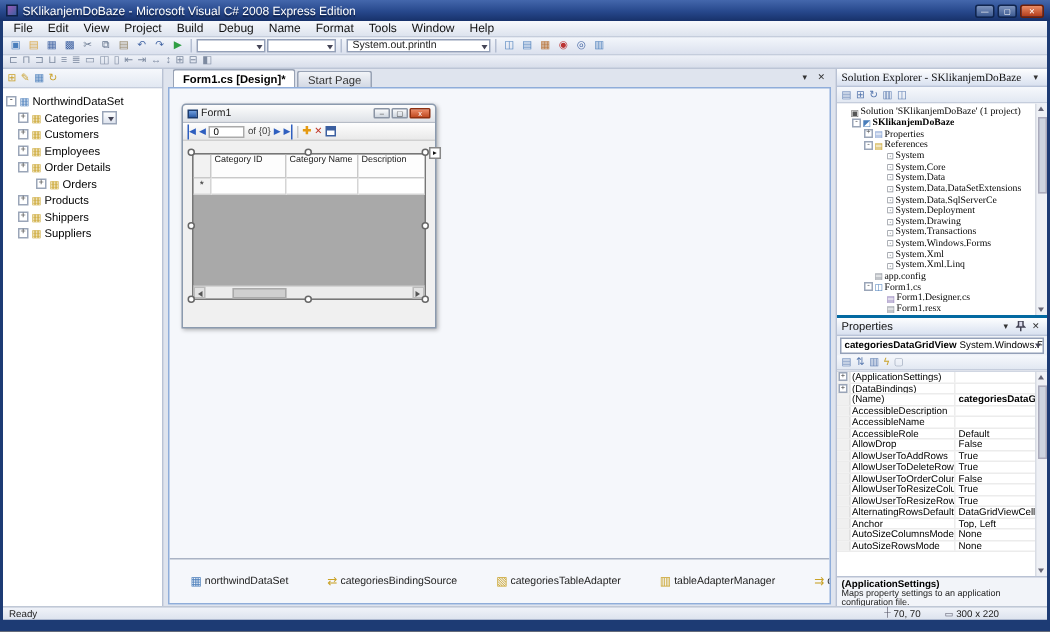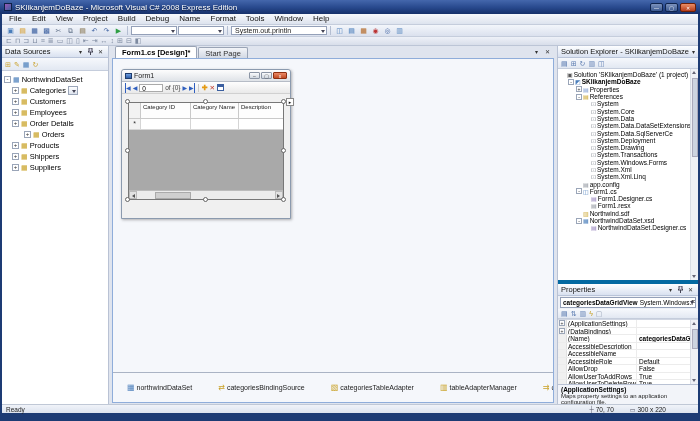--- a/index.html
+++ b/index.html
@@ -135,21 +135,21 @@
     border-radius:50%; z-index:5; }
   .h-tl{left:3px;top:5px} .h-tm{left:81px;top:5px} .h-tr{left:159px;top:5px}
   .h-ml{left:3px;top:54px} .h-mr{left:159px;top:54px}
   .h-bl{left:3px;top:103px} .h-bm{left:81px;top:103px} .h-br{left:159px;top:103px}
   .smart-tag { position:absolute; left:164px; top:4px; width:8px; height:8px; border:1px solid #888;
     background:#fff; font-size:5px; line-height:7px; text-align:center; color:#111; z-index:6; }
 
   
   .right-panel { position:absolute; right:0; top:0; bottom:0; width:141px; display:flex;
     flex-direction:column; border-left:1px solid #b9c2d4; background:#eef1f7; }
-  .se-panel { height:238px; flex:none; display:flex; flex-direction:column; border-bottom:4px solid #0369a1; }
+  .se-panel { height:166px; flex:none; display:flex; flex-direction:column; border-bottom:2px solid #0369a1;font-family:Liberation Serif, serif; }
   .se-toolbar { height:11px; }
   .se-body { flex:1; display:flex; background:#fff; overflow:hidden; }
   .se-tree { flex:1; overflow:hidden; padding-top:2px; }
   .se-row { display:flex; align-items:center; height:7.3px; font-size:6.5px; white-space:nowrap; color:#000; }
   .se-row .gizmo { width:6px; height:6px; font-size:5px; line-height:4px; margin-right:1px; }
   .se-row .tree-icon { font-size:6px; margin-right:1px; }
   .vscroll { width:8px; flex:none; background:#eef0f5; border-left:1px solid #d8dce4;
     display:flex; flex-direction:column; align-items:center; }
   .varrow { width:8px; height:7px; position:relative; flex:none; }
   .varrow i { position:absolute; left:1px; width:0; height:0; border-left:2px solid transparent; border-right:2px solid transparent; }
@@ -271,32 +271,20 @@
         <span class="tb2-icon">↔</span>
         <span class="tb2-icon">↕</span>
         <span class="tb2-icon">⊞</span>
         <span class="tb2-icon">⊟</span>
         <span class="tb2-icon">◧</span>
       </div>
 
     <div class="main">
 
       <div class="left-panel">
-        <div class="panel-header">
-          <span>Data Sources</span>
-          <span class="ph-btns">
-            <span class="ph-btn">▾</span>
-            <span class="ph-btn">
-              <svg width="7" height="7" viewBox="0 0 7 7">
-                  <path d="M2 0h3v3l1 1H1l1-1zM3.5 4v3" stroke="#445" stroke-width="1" fill="#dde"></path>
-                </svg>
-            </span>
-            <span class="ph-btn">✕</span>
-          </span>
-        </div>
         <div class="mini-toolbar ds-toolbar">
 
         <span class="mini-icon" style="color: rgb(202, 162, 46);">⊞</span>
             <span class="mini-icon" style="color: rgb(202, 162, 46);">✎</span>
             <span class="mini-icon" style="color: rgb(74, 126, 187);">▦</span>
             <span class="mini-icon" style="color: rgb(202, 162, 46);">↻</span>
           </div>
         <div class="ds-tree">
 
             <div class="tree-row" style="padding-left: 2px;">

